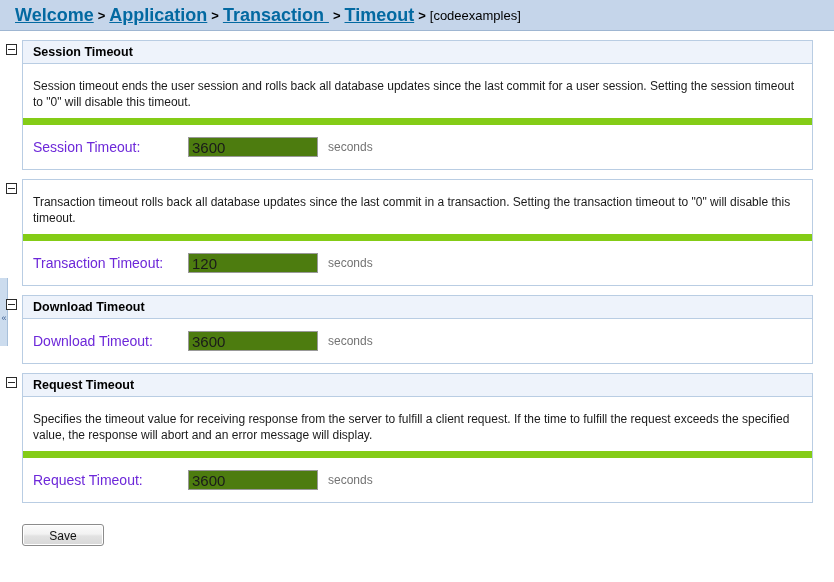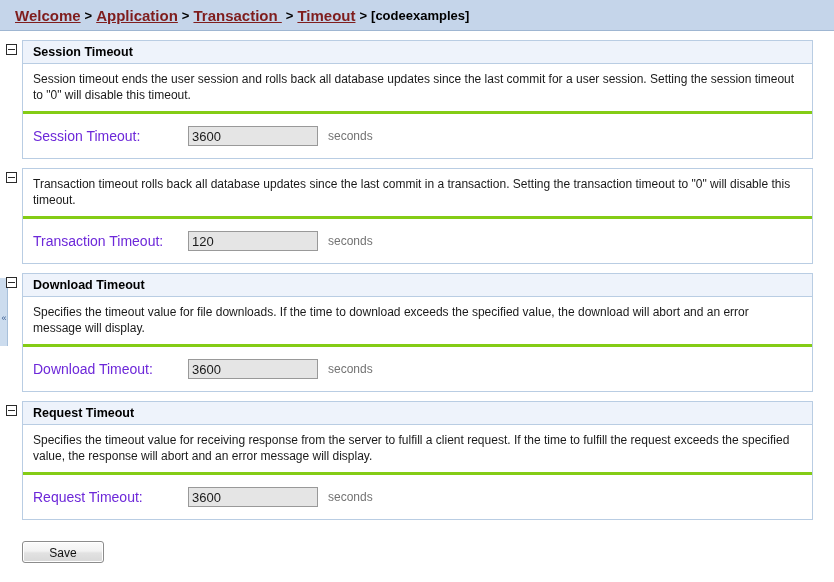--- a/index.html
+++ b/index.html
@@ -21,37 +21,37 @@
   .crumb-bar {
     height: 31px;
     background: #c5d5ea;
     border-bottom: 1px solid #9fb6d2;
     display: flex;
     align-items: center;
     padding-left: 15px;
     box-sizing: border-box;
   }
   .crumb-link {
-    color: #7f1d1d;
+    color: #0369a1;
     font-weight: bold;
-    font-size: 15px;
+    font-size: 18px;
     text-decoration: underline;
     cursor: pointer;
     white-space: pre;
   }
   .crumb-sep {
     color: #000000;
     font-weight: bold;
     font-size: 13px;
     white-space: pre;
     padding: 0 4px;
   }
   .crumb-current {
     color: #000000;
-    font-weight: bold;
+    font-weight: normal;
     font-size: 13px;
     white-space: pre;
   }
 
   
   .splitter-rail {
     position: absolute;
     left: 0;
     top: 32px;
     width: 9px;
@@ -131,48 +131,48 @@
     font-weight: bold;
     font-size: 12.5px;
     color: #000000;
     padding: 4px 0 4px 10px;
     box-sizing: border-box;
     height: 23px;
     line-height: 15px;
   }
 
   .panel-desc {
-    padding: 7px 12px 8px 10px;
+    padding: 14px 12px 8px 10px;
     font-size: 12px;
     color: #1a1a1a;
     line-height: 16px;
-    border-bottom: 3px solid #84cc16;
+    border-bottom: 7px solid #84cc16;
   }
 
   .panel-row {
     display: flex;
     align-items: center;
     height: 44px;
     padding-left: 10px;
     box-sizing: border-box;
   }
   .field-label {
     color: #6d28d9;
     font-size: 14px;
     width: 155px;
     flex: 0 0 155px;
     white-space: pre;
   }
   .field-input {
     width: 130px;
     height: 20px;
     border: 1px solid #999999;
-    background: #e5e5e5;
+    background: #4d7c0f;
     font-family: "Liberation Sans", sans-serif;
-    font-size: 13px;
+    font-size: 15px;
     color: #1a1a1a;
     padding: 0 3px;
     box-sizing: border-box;
     outline: none;
   }
   .field-unit {
     color: #737373;
     font-size: 12px;
     padding-left: 10px;
     white-space: pre;
@@ -242,21 +242,20 @@
         <input class="field-input" type="text" value="120" style="">
         <span class="field-unit">seconds</span>
       </div>
     </div>
   </div>
 
   <div class="section">
     <div class="toggle-icon"></div>
     <div class="panel">
       <div class="panel-header">Download Timeout</div>
-      <div class="panel-desc">Specifies the timeout value for file downloads. If the time to download exceeds the specified value, the download will abort and an error message will display.</div>
       <div class="panel-row">
         <span class="field-label">Download Timeout:</span>
         <input class="field-input" type="text" value="3600" style="">
         <span class="field-unit">seconds</span>
       </div>
     </div>
   </div>
 
   <div class="section">
     <div class="toggle-icon"></div>

